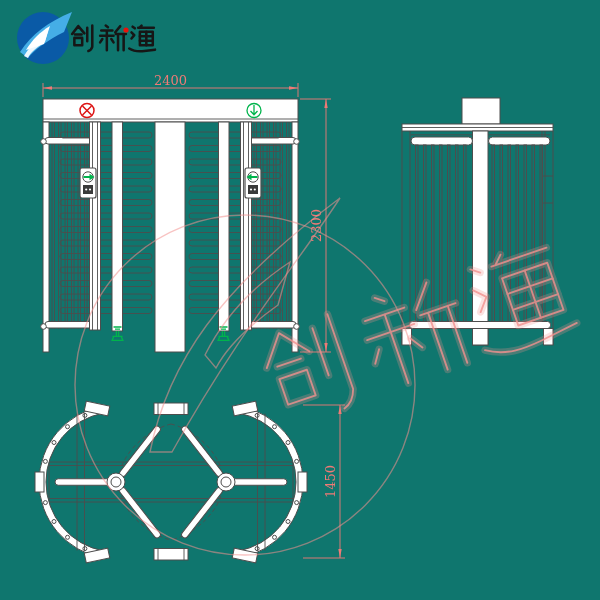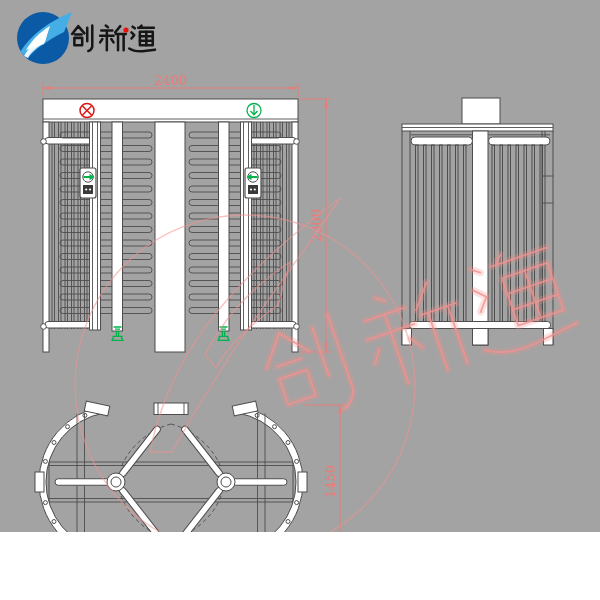--- a/index.html
+++ b/index.html
@@ -1,16 +1,16 @@
 <!DOCTYPE html>
 <html style="--line: #4d4d4d; --dim: #ef7a76; --watermark: #f3928f; --green: #00b44c; --red: #dd1414; --logo-blue: #0a5aa6; --logo-light: #45aee6; --logo-dot: #e8130c; --ink: #161616;"><head>
 <meta charset="utf-8">
 <style>
   html,body{margin:0;padding:0;background:#fff;}
-  .stage{position:relative;width:600px;height:532px;background:#a3a3a3;overflow:hidden;
+  .stage{position:relative;width:600px;height:600px;background:#0f766e;overflow:hidden;
          font-family:"Liberation Sans",sans-serif;}
   svg{display:block;}
   
   .ln  {stroke:var(--line,#4d4d4d);fill:none;stroke-width:1;}
   .lnf {stroke:var(--line,#4d4d4d);fill:#fff;stroke-width:1;}
   .lnt {stroke:var(--line,#4d4d4d);fill:none;stroke-width:.9;}
   .dash{stroke-dasharray:4 3;}
   
   .dim {stroke:var(--dim,#ef7a76);fill:none;stroke-width:.9;}
   .dimf{fill:var(--dim,#ef7a76);stroke:none;}

